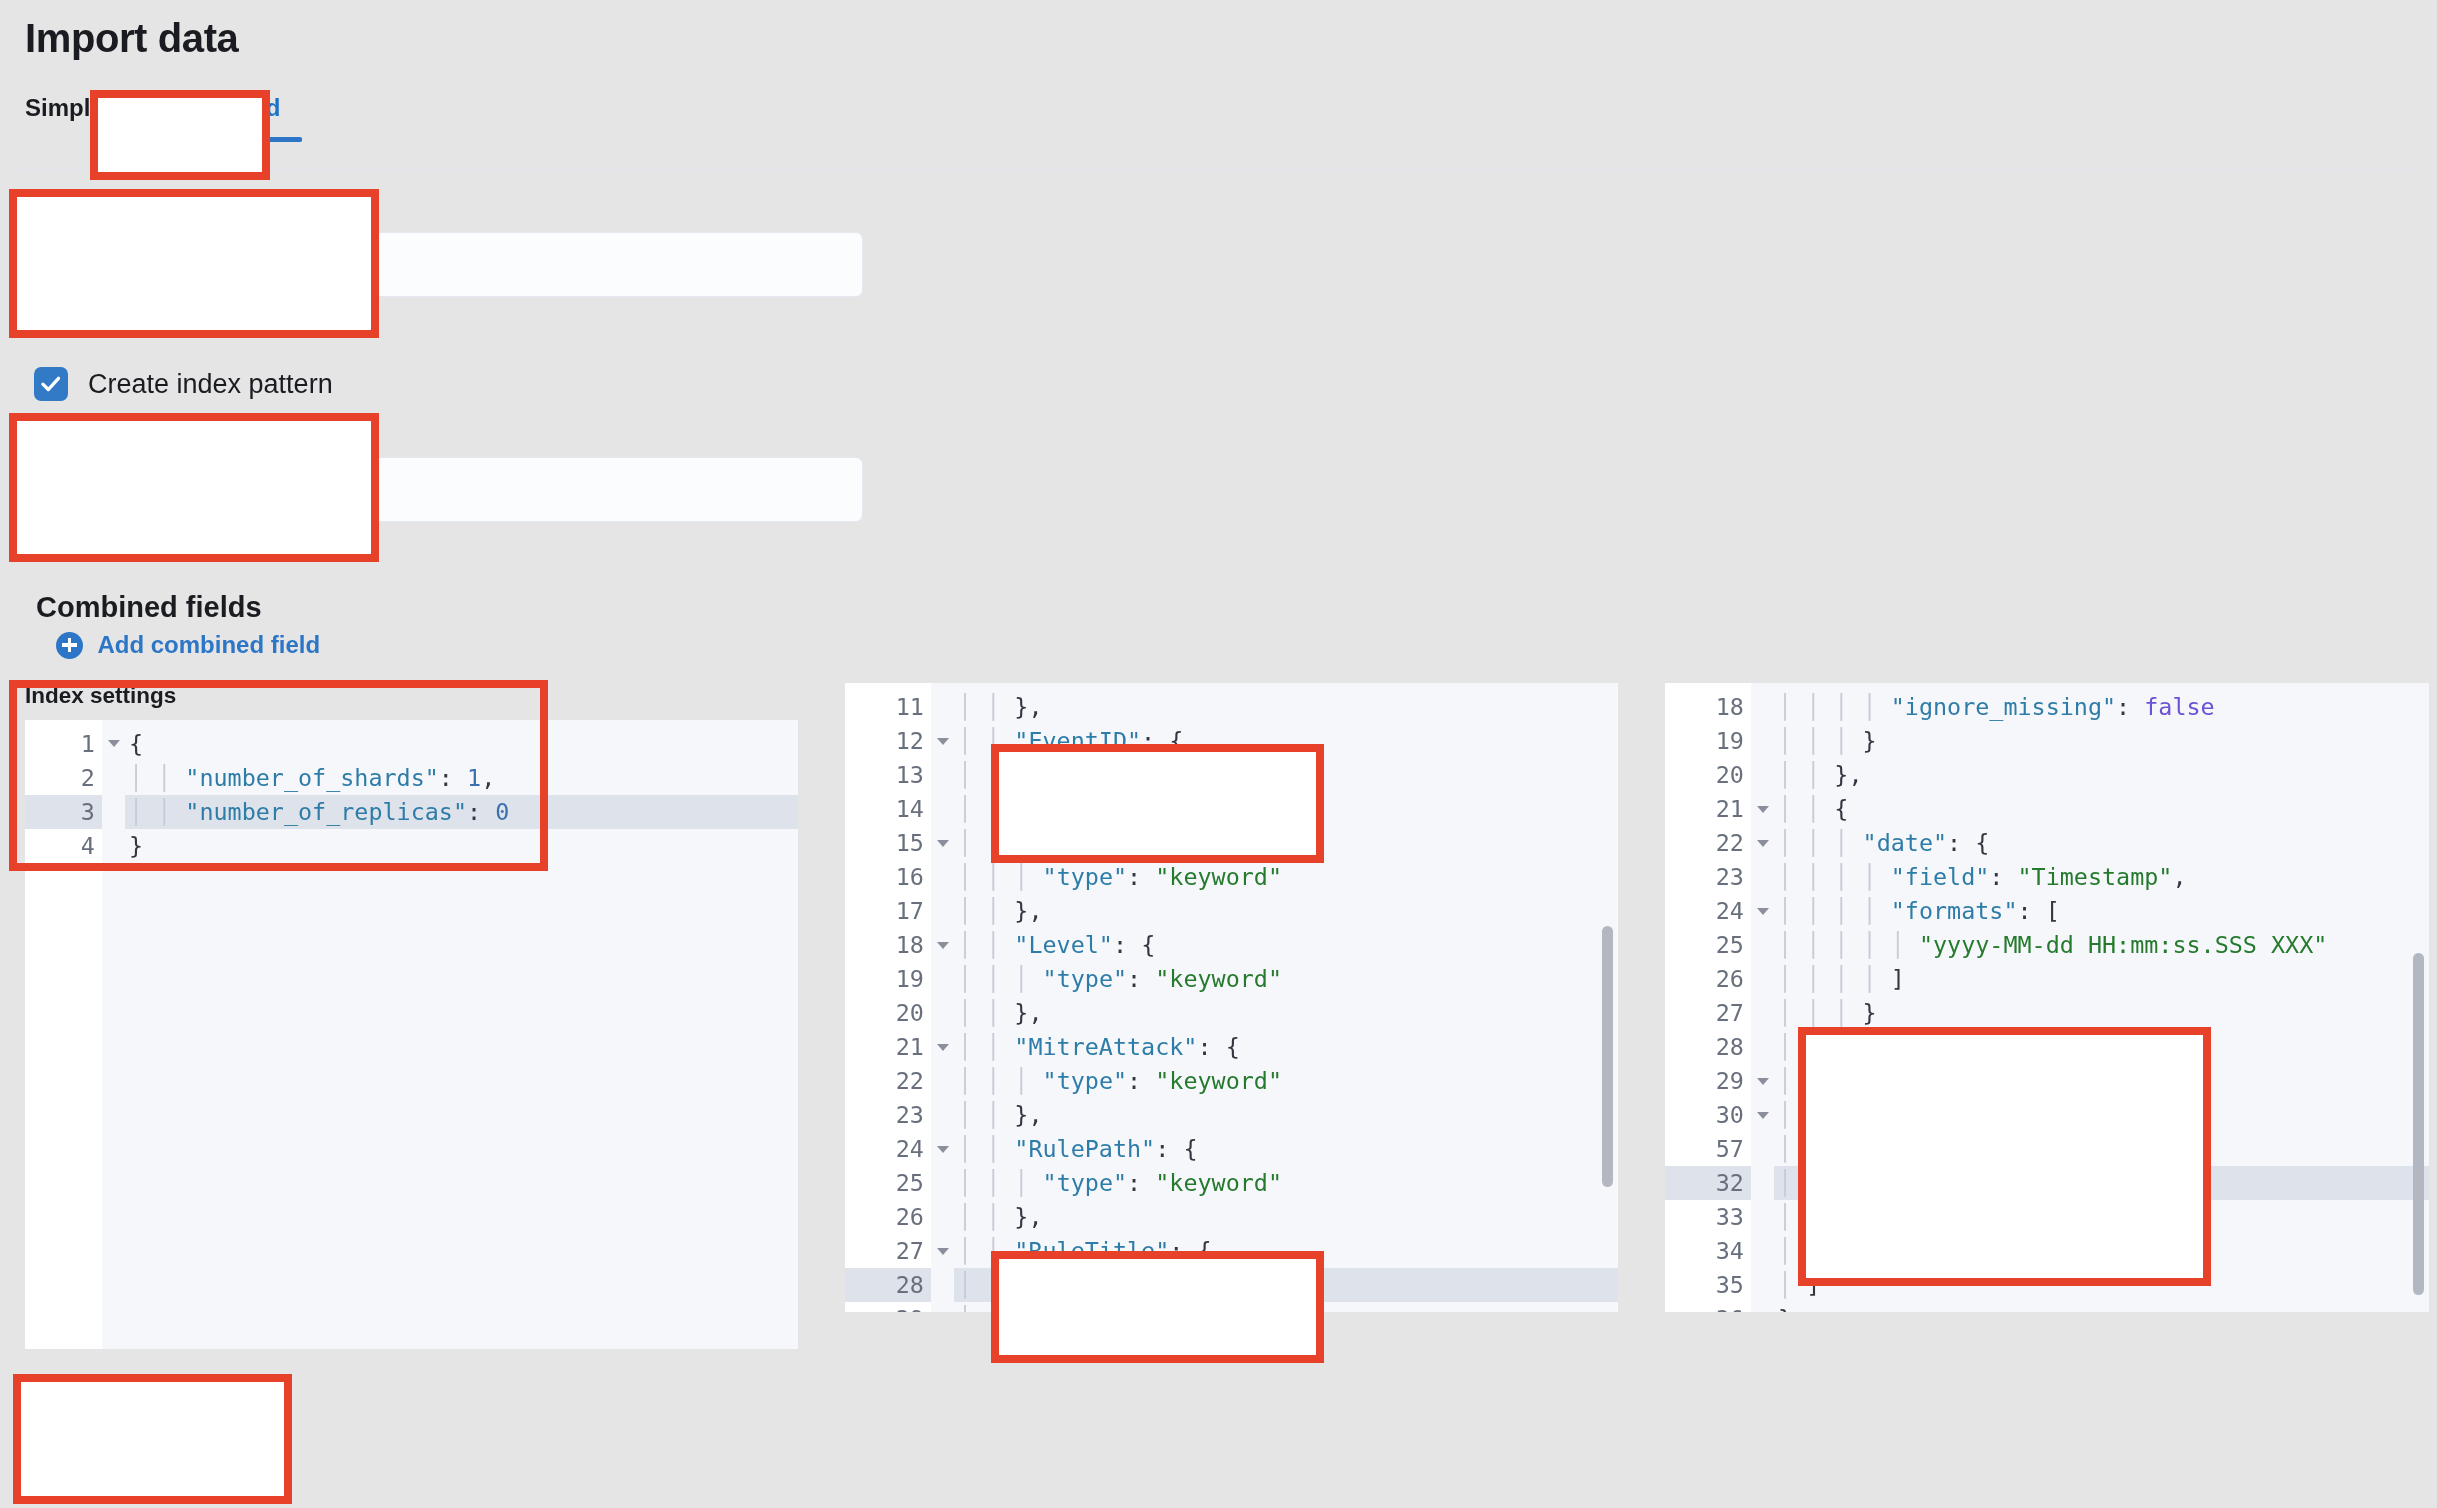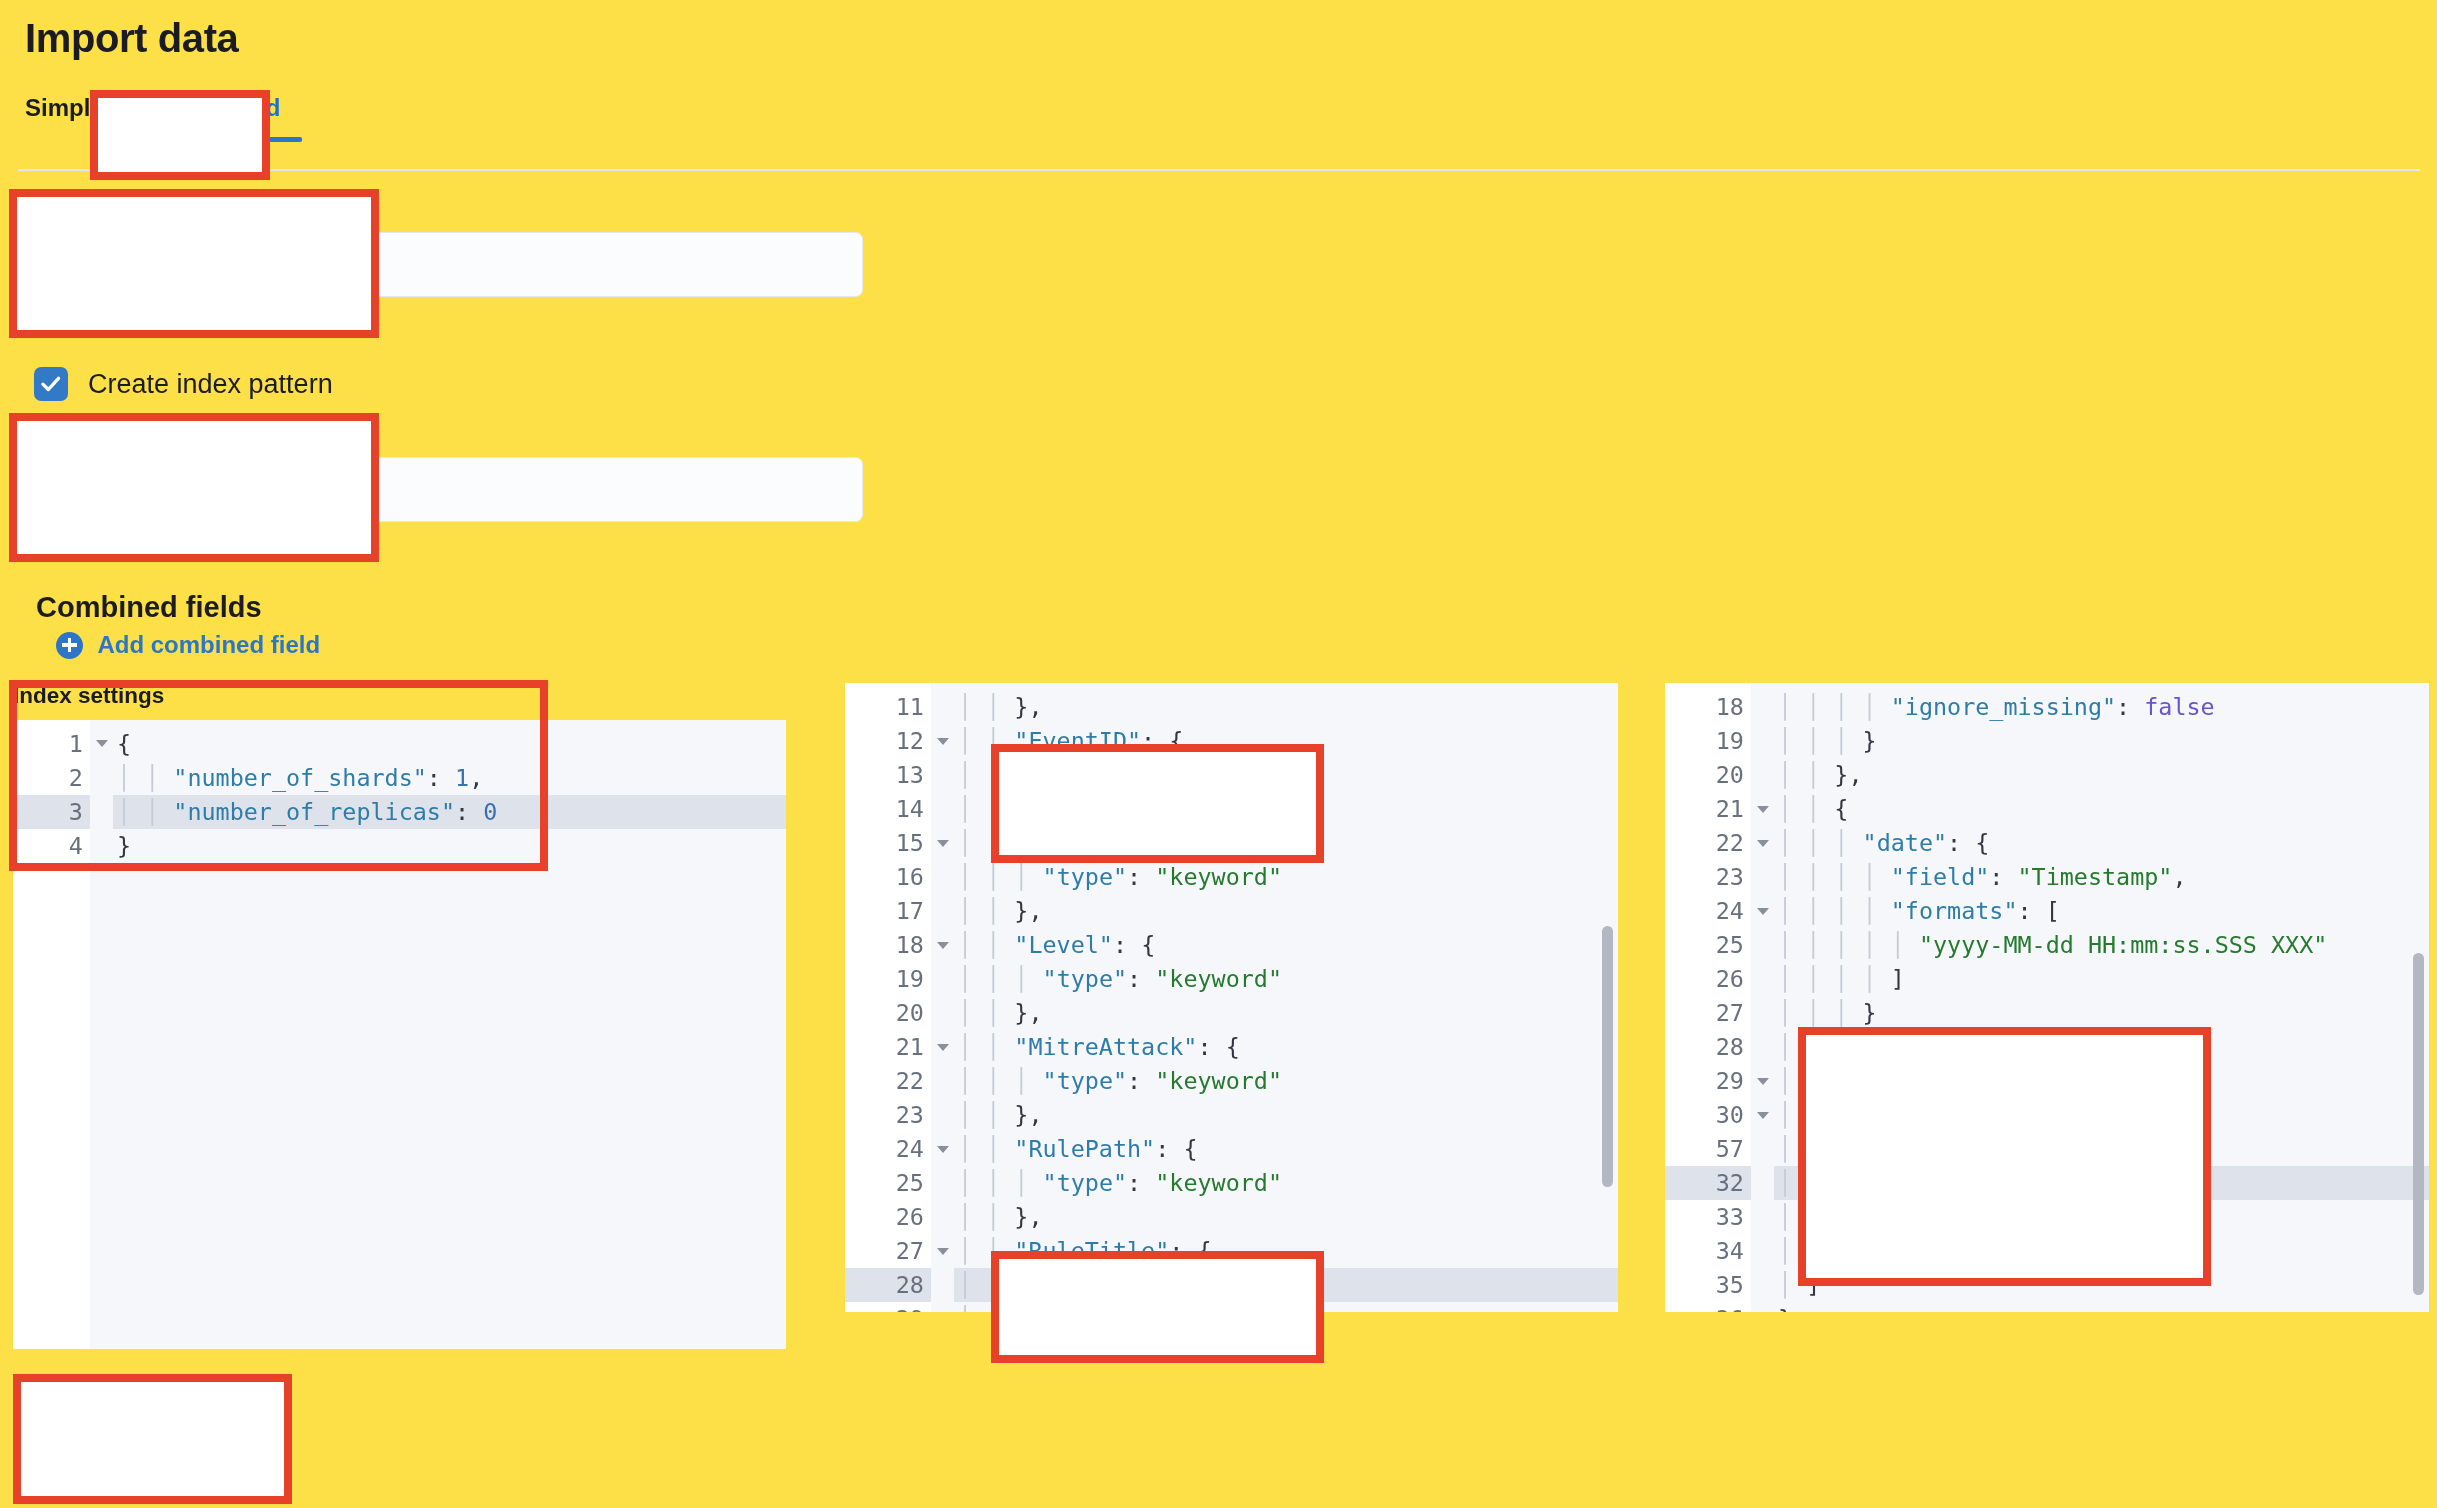--- a/index.html
+++ b/index.html
@@ -3,21 +3,21 @@
 <meta charset="utf-8">
 <style>
   * { box-sizing: border-box; }
   html, body {
     margin: 0; padding: 0;
     width: 2438px; height: 1508px;
     background: #ffffff;
     font-family: "Liberation Sans", sans-serif;
     overflow: hidden;
   }
-  #root { position: relative; width: 2438px; height: 1508px; background:#fde047; }
+  #root { position: relative; width: 2438px; height: 1508px; background:#e5e5e5; }
 
   
   .page-title {
     position: absolute; left: 25px; top: 16px;
     font-size: 40px; font-weight: bold; color: #1a1c21;
     letter-spacing: -0.4px;
   }
 
   
   .tabs { position: absolute; left: 25px; top: 94px; display: flex; align-items: flex-end; }
@@ -181,21 +181,21 @@
 
   <div class="field-label" style="left:25px; top:421px;">Index pattern name</div>
   <input class="text-input muted" style="left: 27px; top: 457px;" value="evtxlogs-hayabusa">
 
   <div class="combined-title">Combined fields</div>
   <div class="add-link">
     <span class="plus-icon"></span>
     <span class="add-link-label">Add combined field</span>
   </div>
 
-  <div class="editor-col" style="left:13px; width:773px;">
+  <div class="editor-col" style="left:25px; width:773px;">
     <div class="editor-title">Index settings</div>
     <div class="editor" id="ed-settings">
       <div class="gutter" style="width: 77px;">
           <div class="gutter-line">1<span class="fold"></span></div>
           <div class="gutter-line">2</div>
           <div class="gutter-line hl">3</div>
           <div class="gutter-line">4</div>
         </div>
       <div class="code">
           <div class="code-line"><span class="p">{</span></div>

